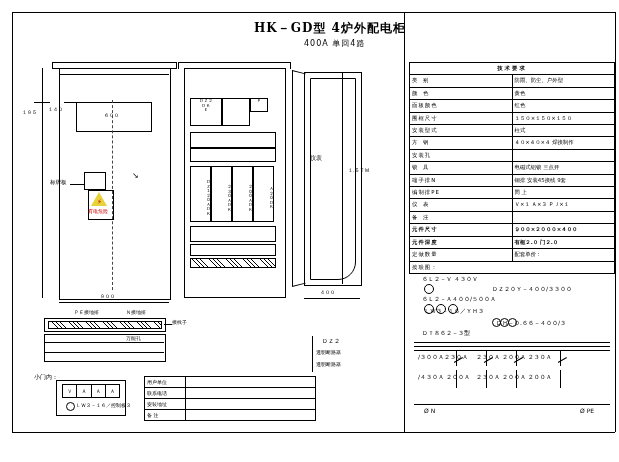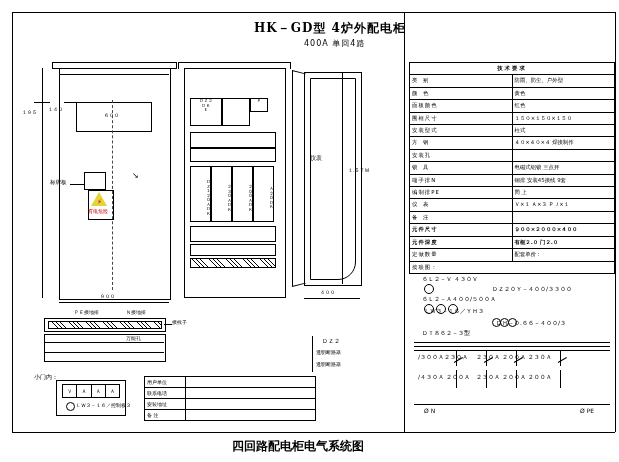--- a/index.html
+++ b/index.html
@@ -310,15 +310,14 @@
 
   <div class="ln vl" style="left:452px;top:370px;height:18px;"></div>
   <div class="ln vl" style="left:482px;top:370px;height:18px;"></div>
   <div class="ln vl" style="left:512px;top:370px;height:18px;"></div>
   <div class="ln vl" style="left:556px;top:370px;height:18px;"></div>
 
   <div class="ln hl" style="left:410px;top:404px;width:196px;"></div>
   <div class="txt tiny6" style="left:420px;top:408px;">Ø N</div>
   <div class="txt tiny6" style="left:576px;top:408px;">Ø PE</div>
 
-  <div class="txt bottomtitle" style="left:228px;top:440px;">四回路配电柜电气系统图</div>
 
 </div>
 
 </body></html>

